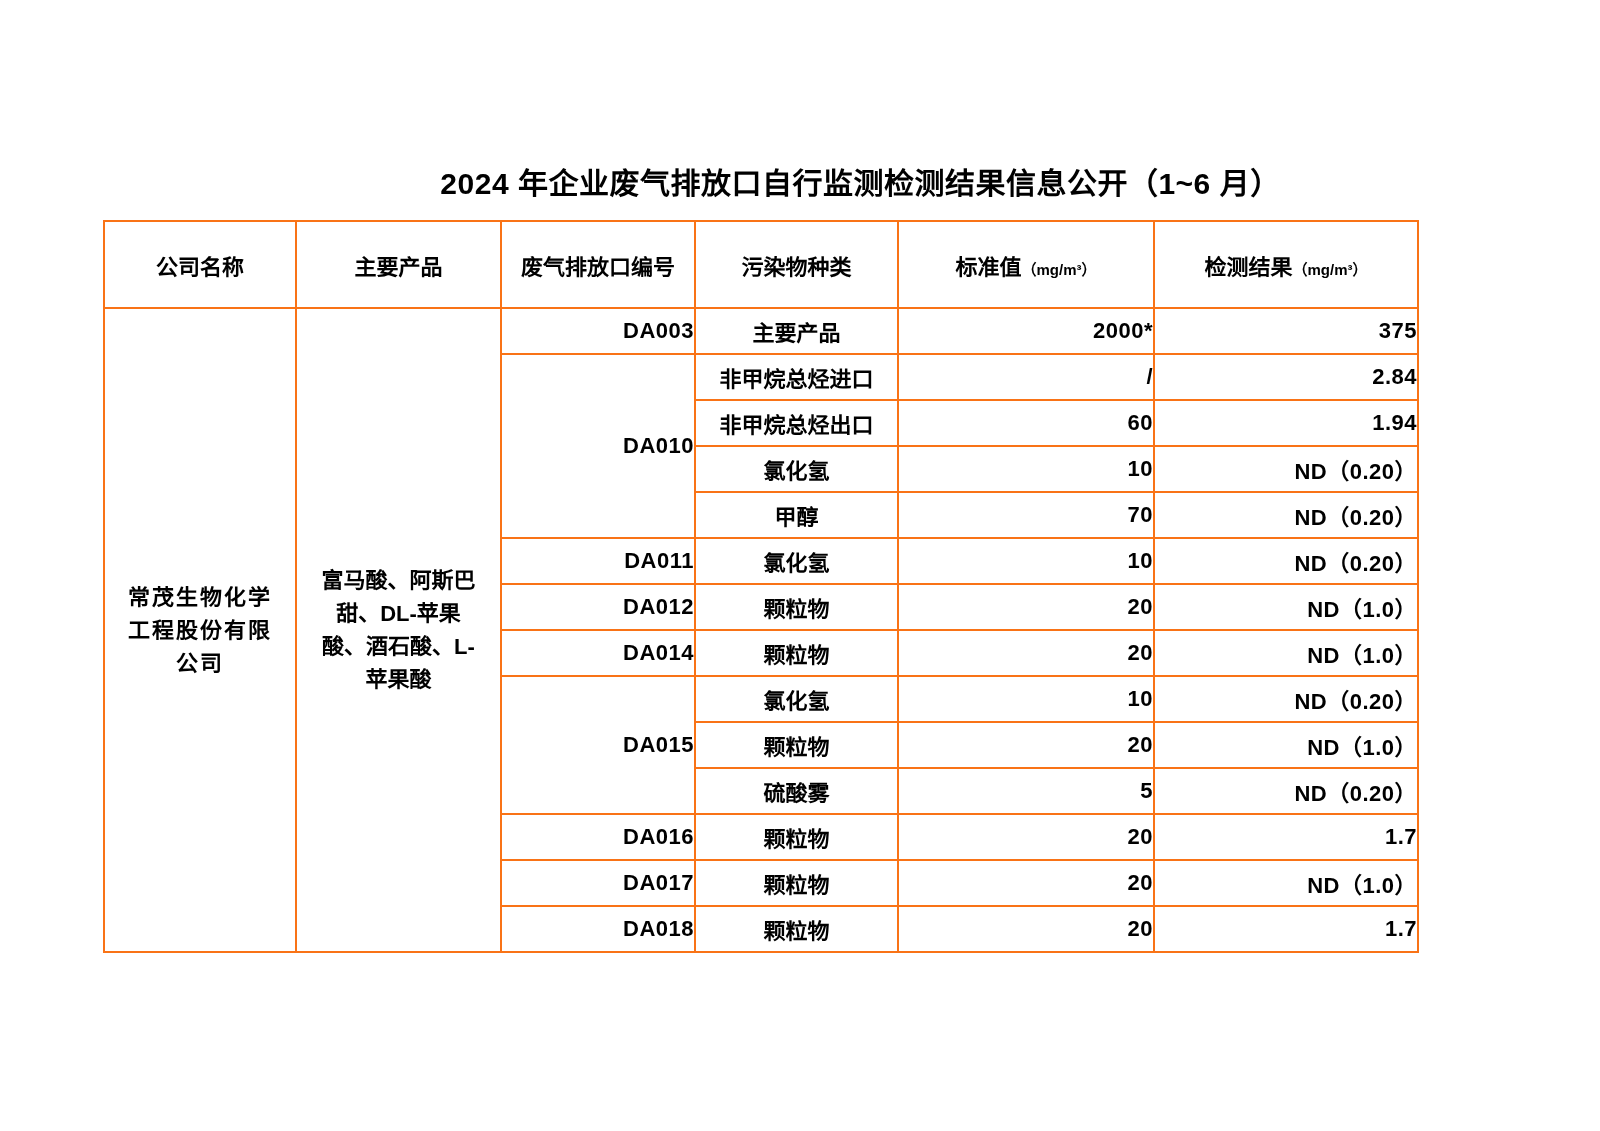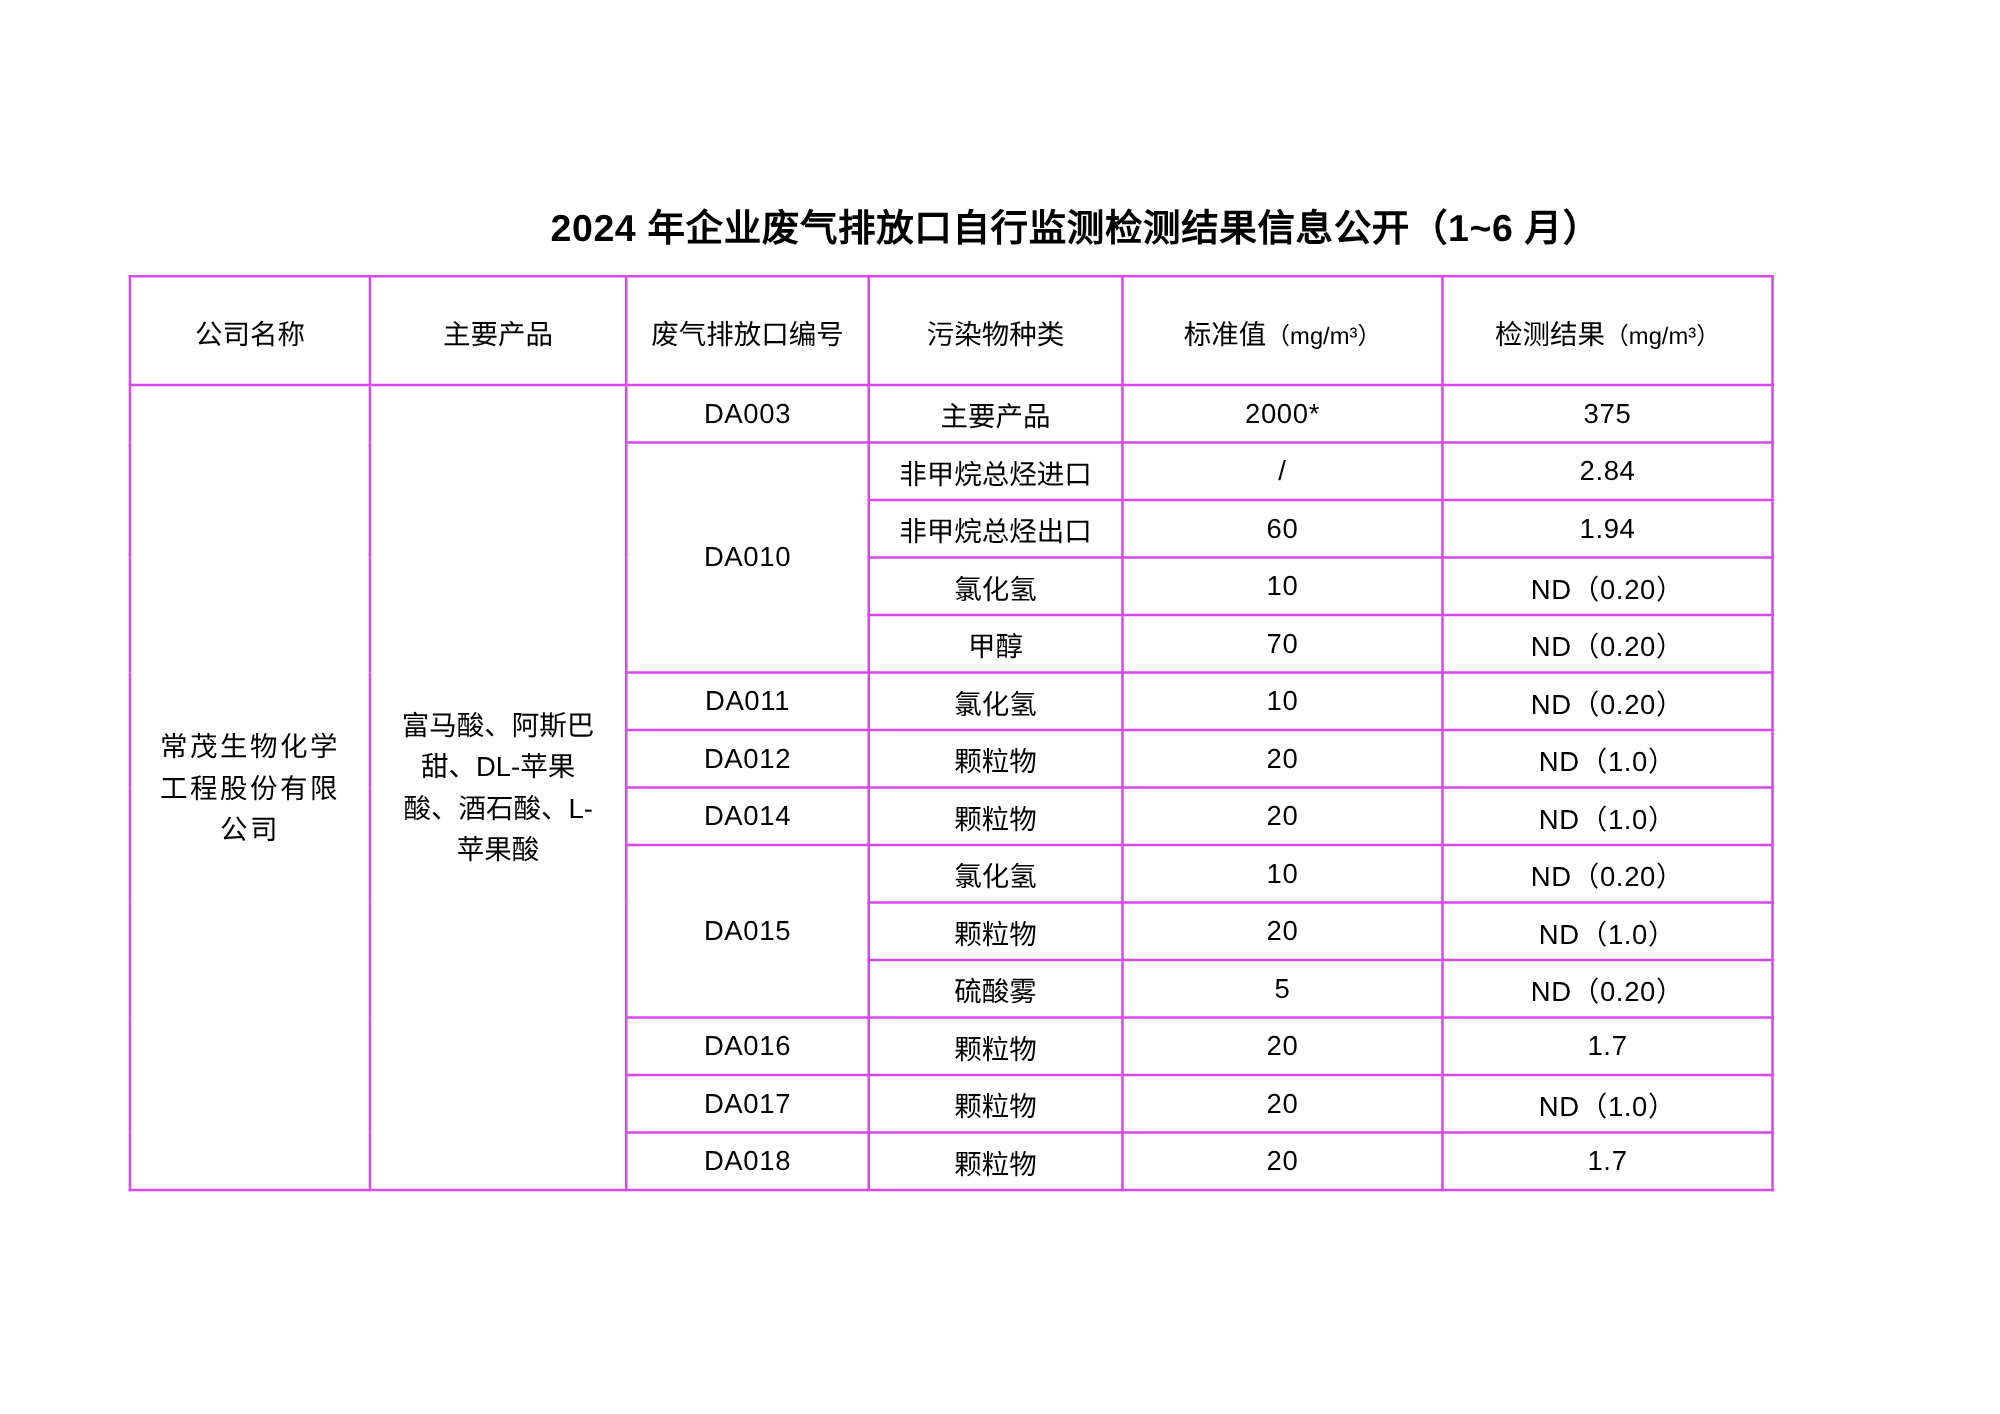--- a/index.html
+++ b/index.html
@@ -32,53 +32,54 @@
     letter-spacing: 0.5px;
     white-space: nowrap;
   }
   table.monitor-table {
     width: 1314px;
     border-collapse: collapse;
     table-layout: fixed;
   }
   .monitor-table th,
   .monitor-table td {
-    border: 2px solid #d946ef;
+    border: 2px solid #f97316;
     text-align: center;
     vertical-align: middle;
-    font-weight: normal;
+    font-weight: bold;
     font-size: 22px;
     padding: 0;
     overflow: hidden;
   }
   .monitor-table thead th {
     height: 85px;
     white-space: nowrap;
   }
   .monitor-table tbody td {
     height: 44px;
   }
   .hdr-unit {
-    font-size: 19px;
+    font-size: 15px;
     letter-spacing: 0;
   }
   td.company-cell {
     padding: 12px 12px;
     line-height: 1.5;
     letter-spacing: 2px;
   }
   td.products-cell {
     padding: 0 22px;
     line-height: 1.5;
     text-align: center;
   }
   td.outlet-cell,
   td.standard-cell,
   td.result-cell {
     letter-spacing: 0.5px;
+    text-align: right;
   }
 </style>
 </head>
 <body>
 
 <div class="page">
   <div class="content">
 
     <h1 class="doc-title">2024 年企业废气排放口自行监测检测结果信息公开（1~6 月）</h1>
 

